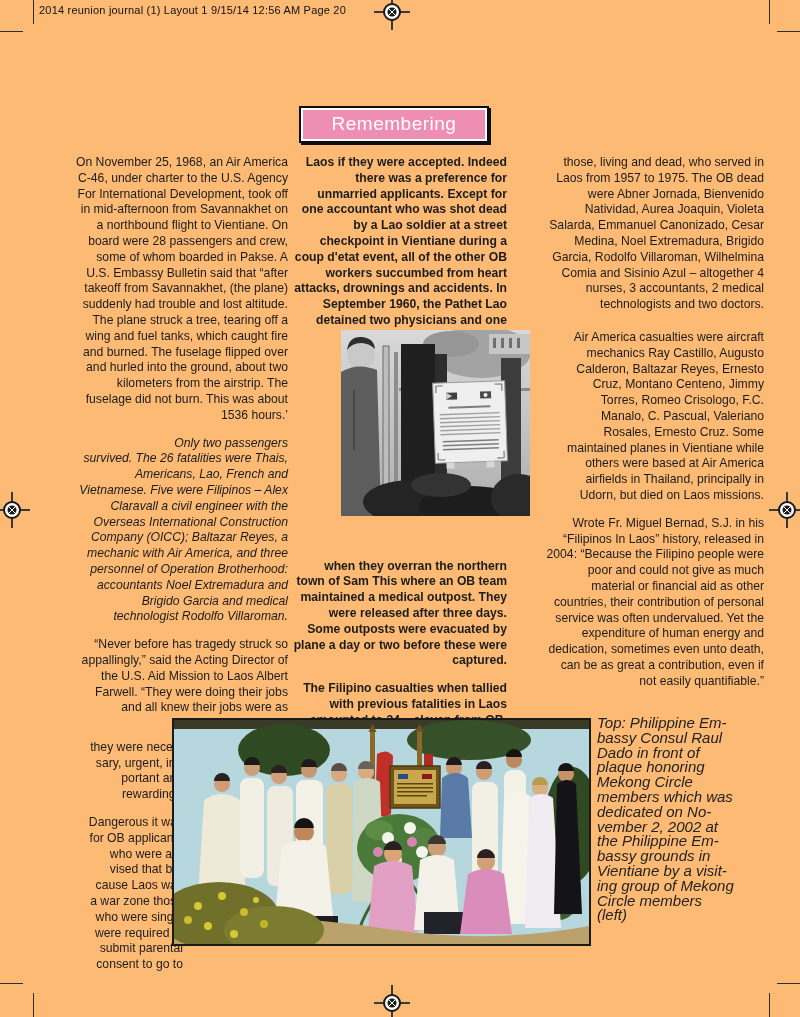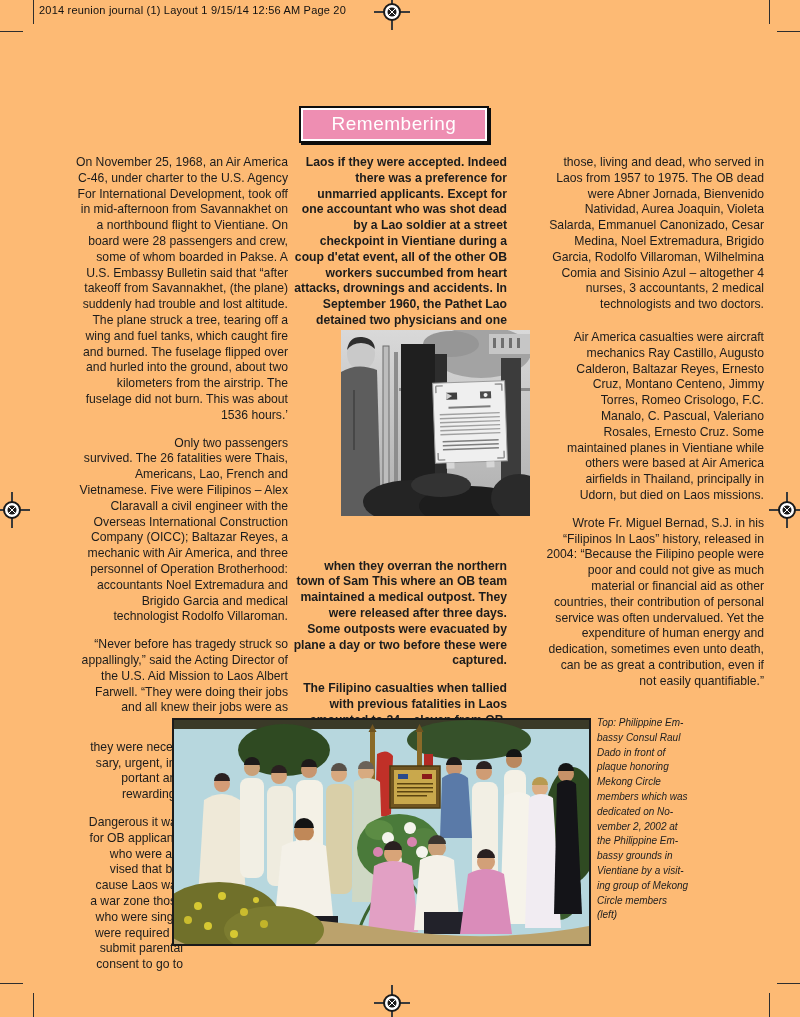--- a/index.html
+++ b/index.html
@@ -15,30 +15,30 @@
   .banner{position:absolute;left:299px;top:106px;width:186px;background:#0d0d0d;padding:2px;box-shadow:2px 2px 0 #0d0d0d;}
   .banner-gap{background:#ffffff;padding:2px;}
   .banner-inner{background:#ee8eb2;text-align:center;padding:3px 0 4px 0;}
   .banner-inner span{color:#ffffff;font-size:19px;letter-spacing:.5px;}
   
   .col{position:absolute;top:155px;font-size:12.2px;line-height:15.8px;text-align:right;}
   .col p{margin:0 0 12px 0;}
   .col-1{left:75px;width:213px;}
   .col-2{left:293px;width:214px;font-weight:bold;}
   .col-3{left:543px;width:221px;}
-  .indent-big{text-indent:58px;}
+  .indent-big{text-indent:58px;font-style:italic;}
   .indent-sm{text-indent:24px;}
   .inset-left{margin-left:24px !important;width:197px;}
   .narrow{width:108px;}
   .pre{white-space:pre-line;}
   .photo-spacer{height:202px;}
   
   .bw-photo{position:absolute;left:341px;top:330px;width:189px;height:186px;}
   .color-photo{position:absolute;left:172px;top:718px;width:415px;height:224px;border:2px solid #1a1a1a;}
-  .caption{position:absolute;left:597px;top:716px;width:142px;font-size:10px;line-height:14.8px;
+  .caption{position:absolute;left:597px;top:716px;width:142px;font-size:15px;line-height:14.8px;
            font-style:italic;color:#222;}
 </style>
 </head>
 <body>
 
 <div class="page">
 
   <div class="slug-title">2014  reunion  journal  (1)  Layout 1  9/15/14  12:56 AM  Page 20</div>
   <div class="tick" style="left:33px;top:0;width:1px;height:24px;"></div>
   <div class="tick" style="left:769px;top:0;width:1px;height:24px;"></div>

